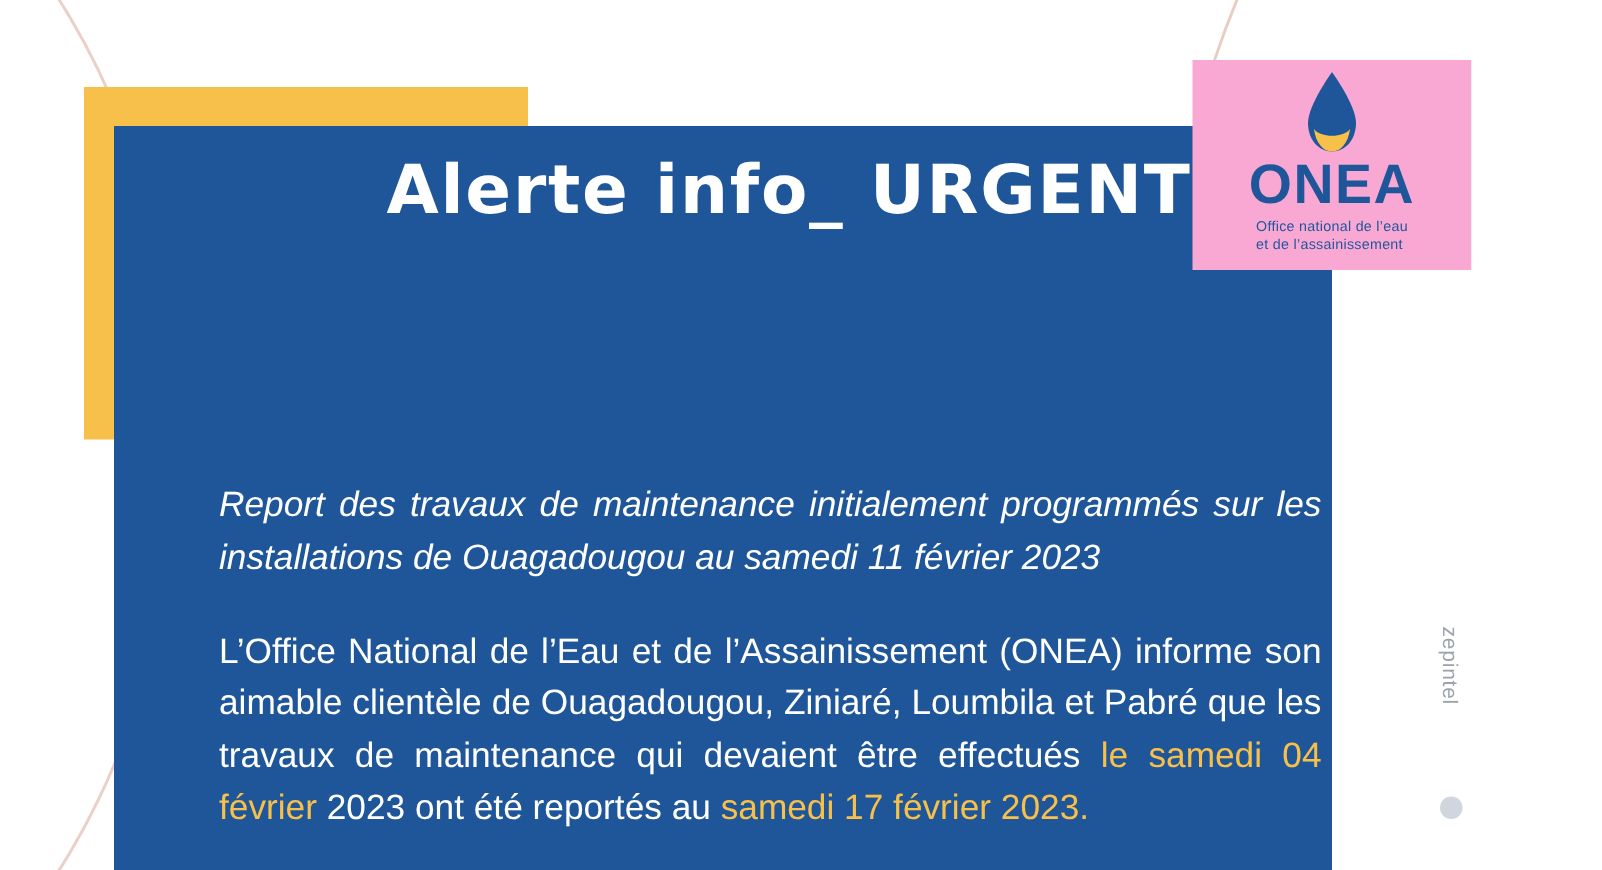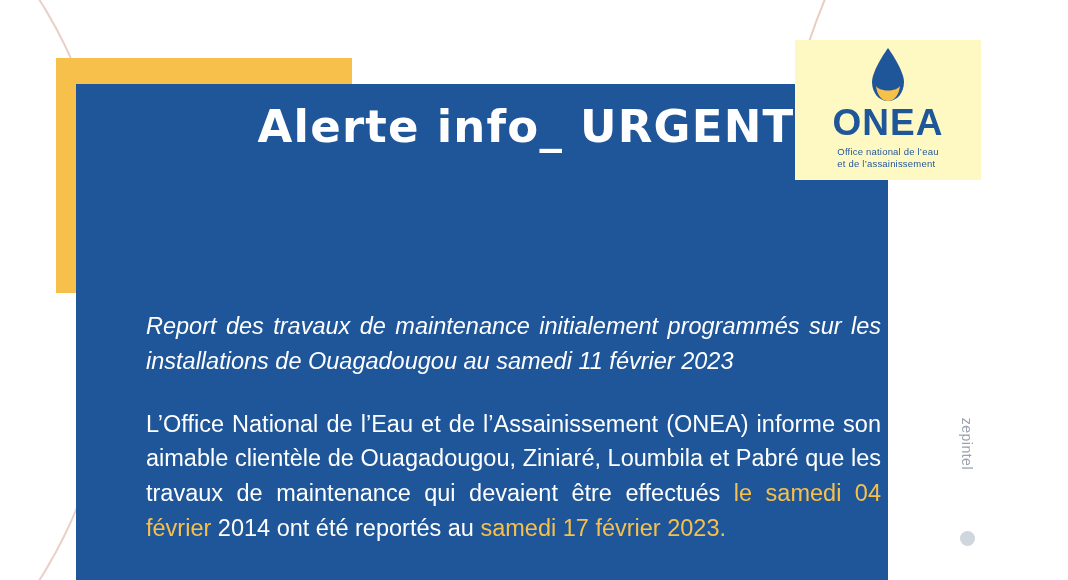--- a/index.html
+++ b/index.html
@@ -64,21 +64,21 @@
     background: #1f5699;
   }
 
   
   .logo-panel {
     position: absolute;
     right: 0px;
     top: 40px;
     width: 186px;
     height: 140px;
-    background: #fef9c3;
+    background: #f9a8d4;
     display: flex;
     flex-direction: column;
     align-items: center;
     justify-content: flex-start;
     padding-top: 6px;
   }
   .logo-drop {
     width: 44px;
     height: 56px;
     position: relative;
@@ -152,21 +152,21 @@
     color: #ffffff;
   }
   .para {
     font-family: "Liberation Sans", sans-serif;
     font-size: 23.5px;
     line-height: 1.48;
     text-align: justify;
     text-justify: inter-word;
     color: #ffffff;
   }
-  .para.italic { font-style: italic; }
+  .para.italic { font-style: italic; margin-top: 10px; }
   .para + .para { margin-top: 28px; }
   .hl { color: #f7c04a; }
 
   
   .watermark {
     position: absolute;
     right: 6px;
     top: 470px;
     transform: rotate(90deg);
     transform-origin: right top;
@@ -196,21 +196,21 @@
 
   <div class="yellow-block"></div>
 
   <div class="blue-card">
 
     <div class="headline">Alerte info_ URGENT</div>
 
 
     <div class="body-wrap">
       <div class="para italic">Report des travaux de maintenance initialement programmés sur les installations de Ouagadougou au samedi 11 février 2023</div>
-      <div class="para"><span>L’Office National de l’Eau et de l’Assainissement (ONEA) informe son aimable clientèle de Ouagadougou, Ziniaré, Loumbila et Pabré que les travaux de maintenance qui devaient être effectués </span><span class="hl">le samedi 04 février</span><span> 2014 ont été reportés au </span><span class="hl">samedi 17 février 2023.</span></div>
+      <div class="para"><span>L’Office National de l’Eau et de l’Assainissement (ONEA) informe son aimable clientèle de Ouagadougou, Ziniaré, Loumbila et Pabré que les travaux de maintenance qui devaient être effectués </span><span class="hl">le samedi 04 février</span><span> 2023 ont été reportés au </span><span class="hl">samedi 17 février 2023.</span></div>
     </div>
   </div>
 
   <div class="logo-panel">
     <div class="logo-drop">
       <svg width="44" height="58" viewBox="0 0 44 58" xmlns="http://www.w3.org/2000/svg">
         <path d="M22 2 C22 2 6 24 6 36 C6 47 13 55 22 55 C31 55 38 47 38 36 C38 24 22 2 22 2 Z" fill="#1f5699"></path>
         <path d="M10 40 C14 46 30 46 34 40 C33 49 28 55 22 55 C16 55 11 49 10 40 Z" fill="#f7c04a"></path>
       </svg>
     </div>

